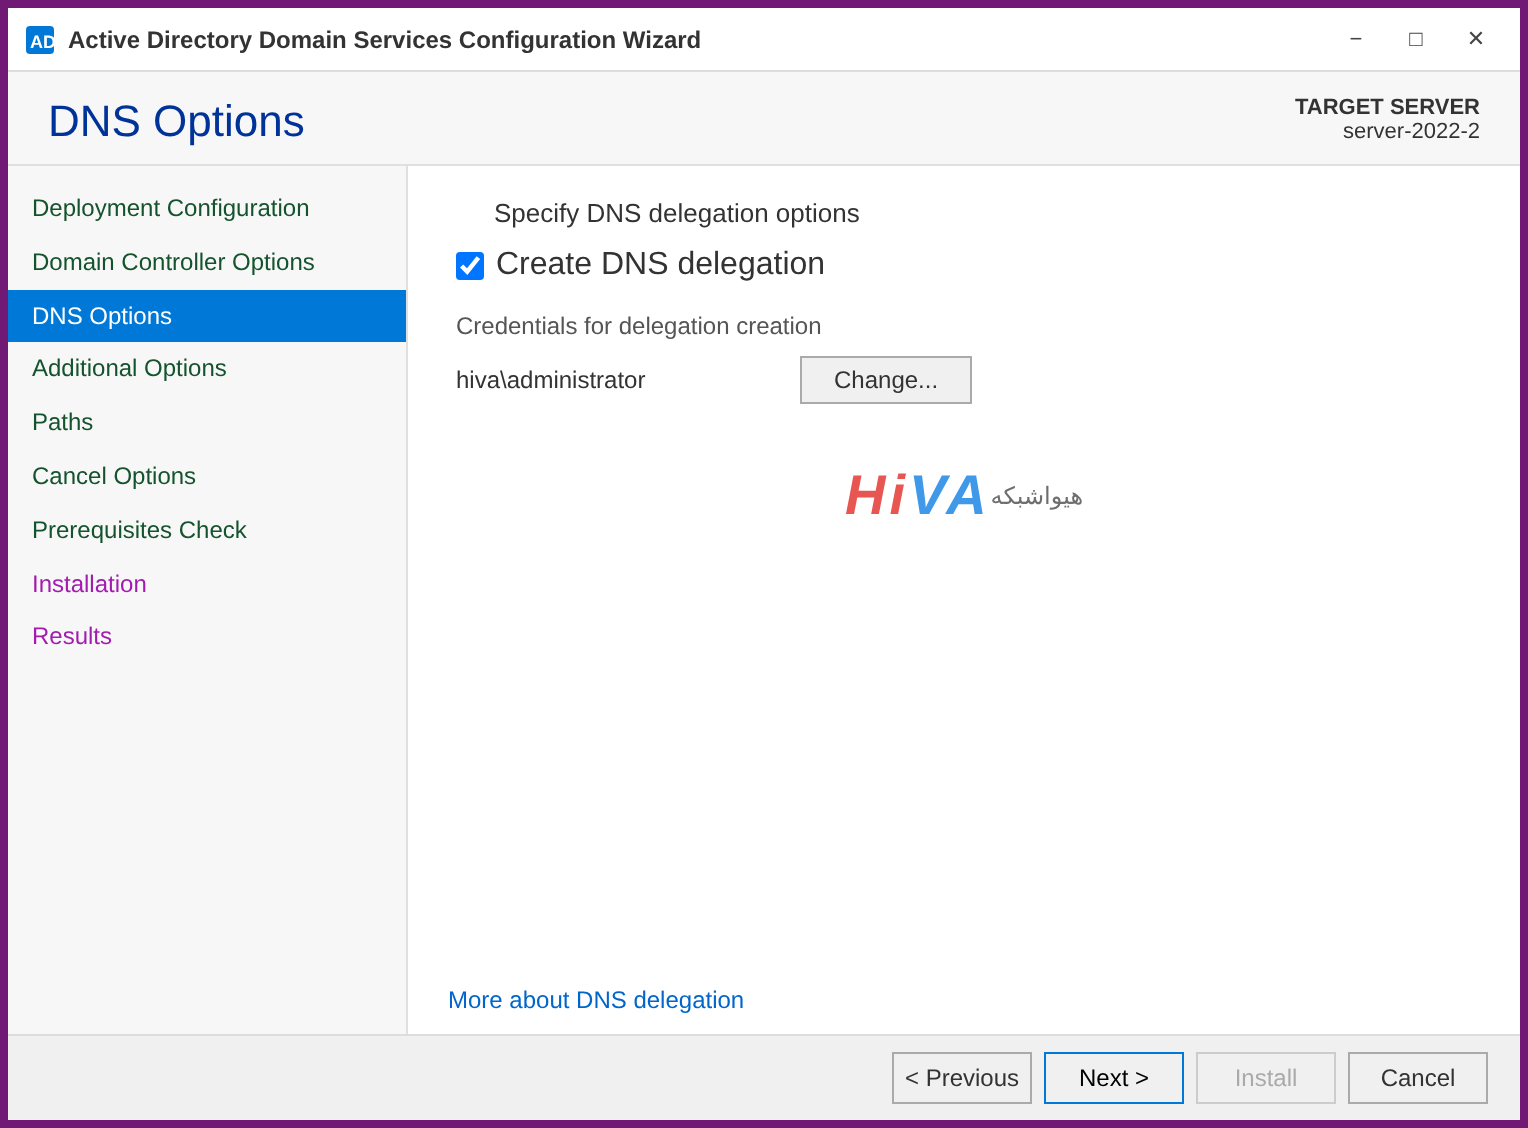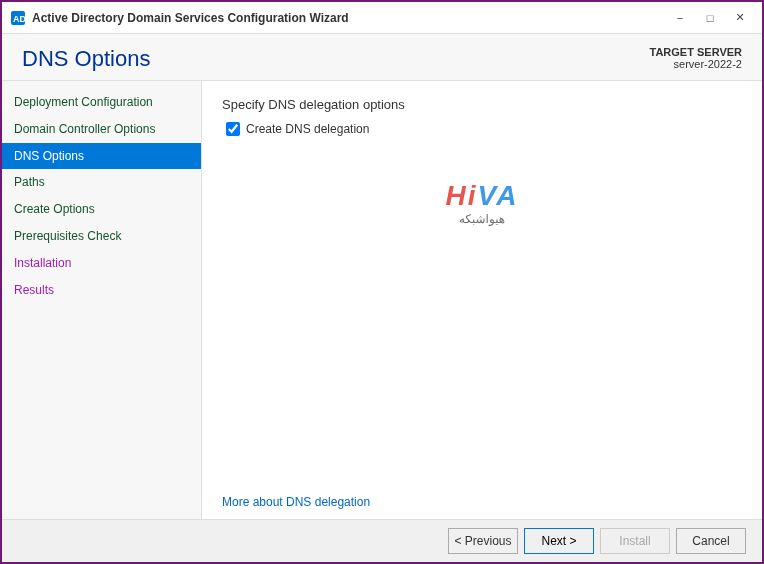--- a/index.html
+++ b/index.html
@@ -8,21 +8,21 @@
       height: 564px;
       font-family: 'Segoe UI', Tahoma, Geneva, Verdana, sans-serif;
       font-size: 12px;
       background: #f0f0f0;
       overflow: hidden;
     }
     .window {
       width: 764px;
       height: 564px;
       background: #fff;
-      border: 2px solid #701a75;
+      border: 4px solid #701a75;
       display: flex;
       flex-direction: column;
     }
     .titlebar {
       background: #fff;
       border-bottom: 1px solid #ddd;
       height: 32px;
       display: flex;
       align-items: center;
       padding: 0 8px;
@@ -114,35 +114,36 @@
       flex: 1;
       padding: 16px 20px;
       overflow-y: auto;
       position: relative;
     }
 
     .section-title {
       font-size: 13px;
       color: #333;
       margin-bottom: 10px;
+      margin-left: 23px;
     }
 
     .checkbox-row {
       display: flex;
       align-items: center;
       margin-bottom: 14px;
       margin-left: 4px;
     }
     .checkbox-row input[type="checkbox"] {
       margin-right: 6px;
       width: 14px;
       height: 14px;
     }
     .checkbox-label {
-      font-size: 12px;
+      font-size: 16px;
       color: #333;
     }
 
     .credentials-section {
       margin-left: 4px;
     }
     .credentials-title {
       font-size: 12px;
       color: #555;
       margin-bottom: 8px;
@@ -168,21 +169,21 @@
     }
 
     .watermark-area {
       display: flex;
       justify-content: center;
       align-items: center;
       padding: 30px 0;
     }
     .watermark {
       display: flex;
-      flex-direction: column;
+      flex-direction: row;
       align-items: center;
       opacity: 0.85;
       text-align: right;
     }
     .watermark-logo {
       font-size: 28px;
       font-weight: bold;
       color: #e53935;
       letter-spacing: 2px;
       font-style: italic;
@@ -260,35 +261,43 @@
       <div>server-2022-2</div>
     </div>
   </div>
 
   <div class="main-layout">
 
     <div class="sidebar">
       <div class="sidebar-item">Deployment Configuration</div>
       <div class="sidebar-item">Domain Controller Options</div>
       <div class="sidebar-item active">DNS Options</div>
+      <div class="sidebar-item">Additional Options</div>
       <div class="sidebar-item">Paths</div>
-      <div class="sidebar-item">Create Options</div>
+      <div class="sidebar-item">Cancel Options</div>
       <div class="sidebar-item">Prerequisites Check</div>
       <div class="sidebar-item disabled">Installation</div>
       <div class="sidebar-item disabled">Results</div>
     </div>
 
     <div class="main-content">
       <div class="section-title">Specify DNS delegation options</div>
 
       <div class="checkbox-row">
         <input type="checkbox" id="create-dns" checked="" style="">
         <label class="checkbox-label" for="create-dns">Create DNS delegation</label>
       </div>
 
+      <div class="credentials-section">
+        <div class="credentials-title">Credentials for delegation creation</div>
+        <div class="credentials-row">
+          <span class="credentials-value">hiva\administrator</span>
+          <button class="change-button">Change...</button>
+        </div>
+      </div>
 
       <div class="watermark-area">
         <div class="watermark">
           <div class="watermark-logo">
             <span class="hi">Hi</span><span class="va">VA</span>
           </div>
           <div class="watermark-sub">هیواشبکه</div>
         </div>
       </div>
 

